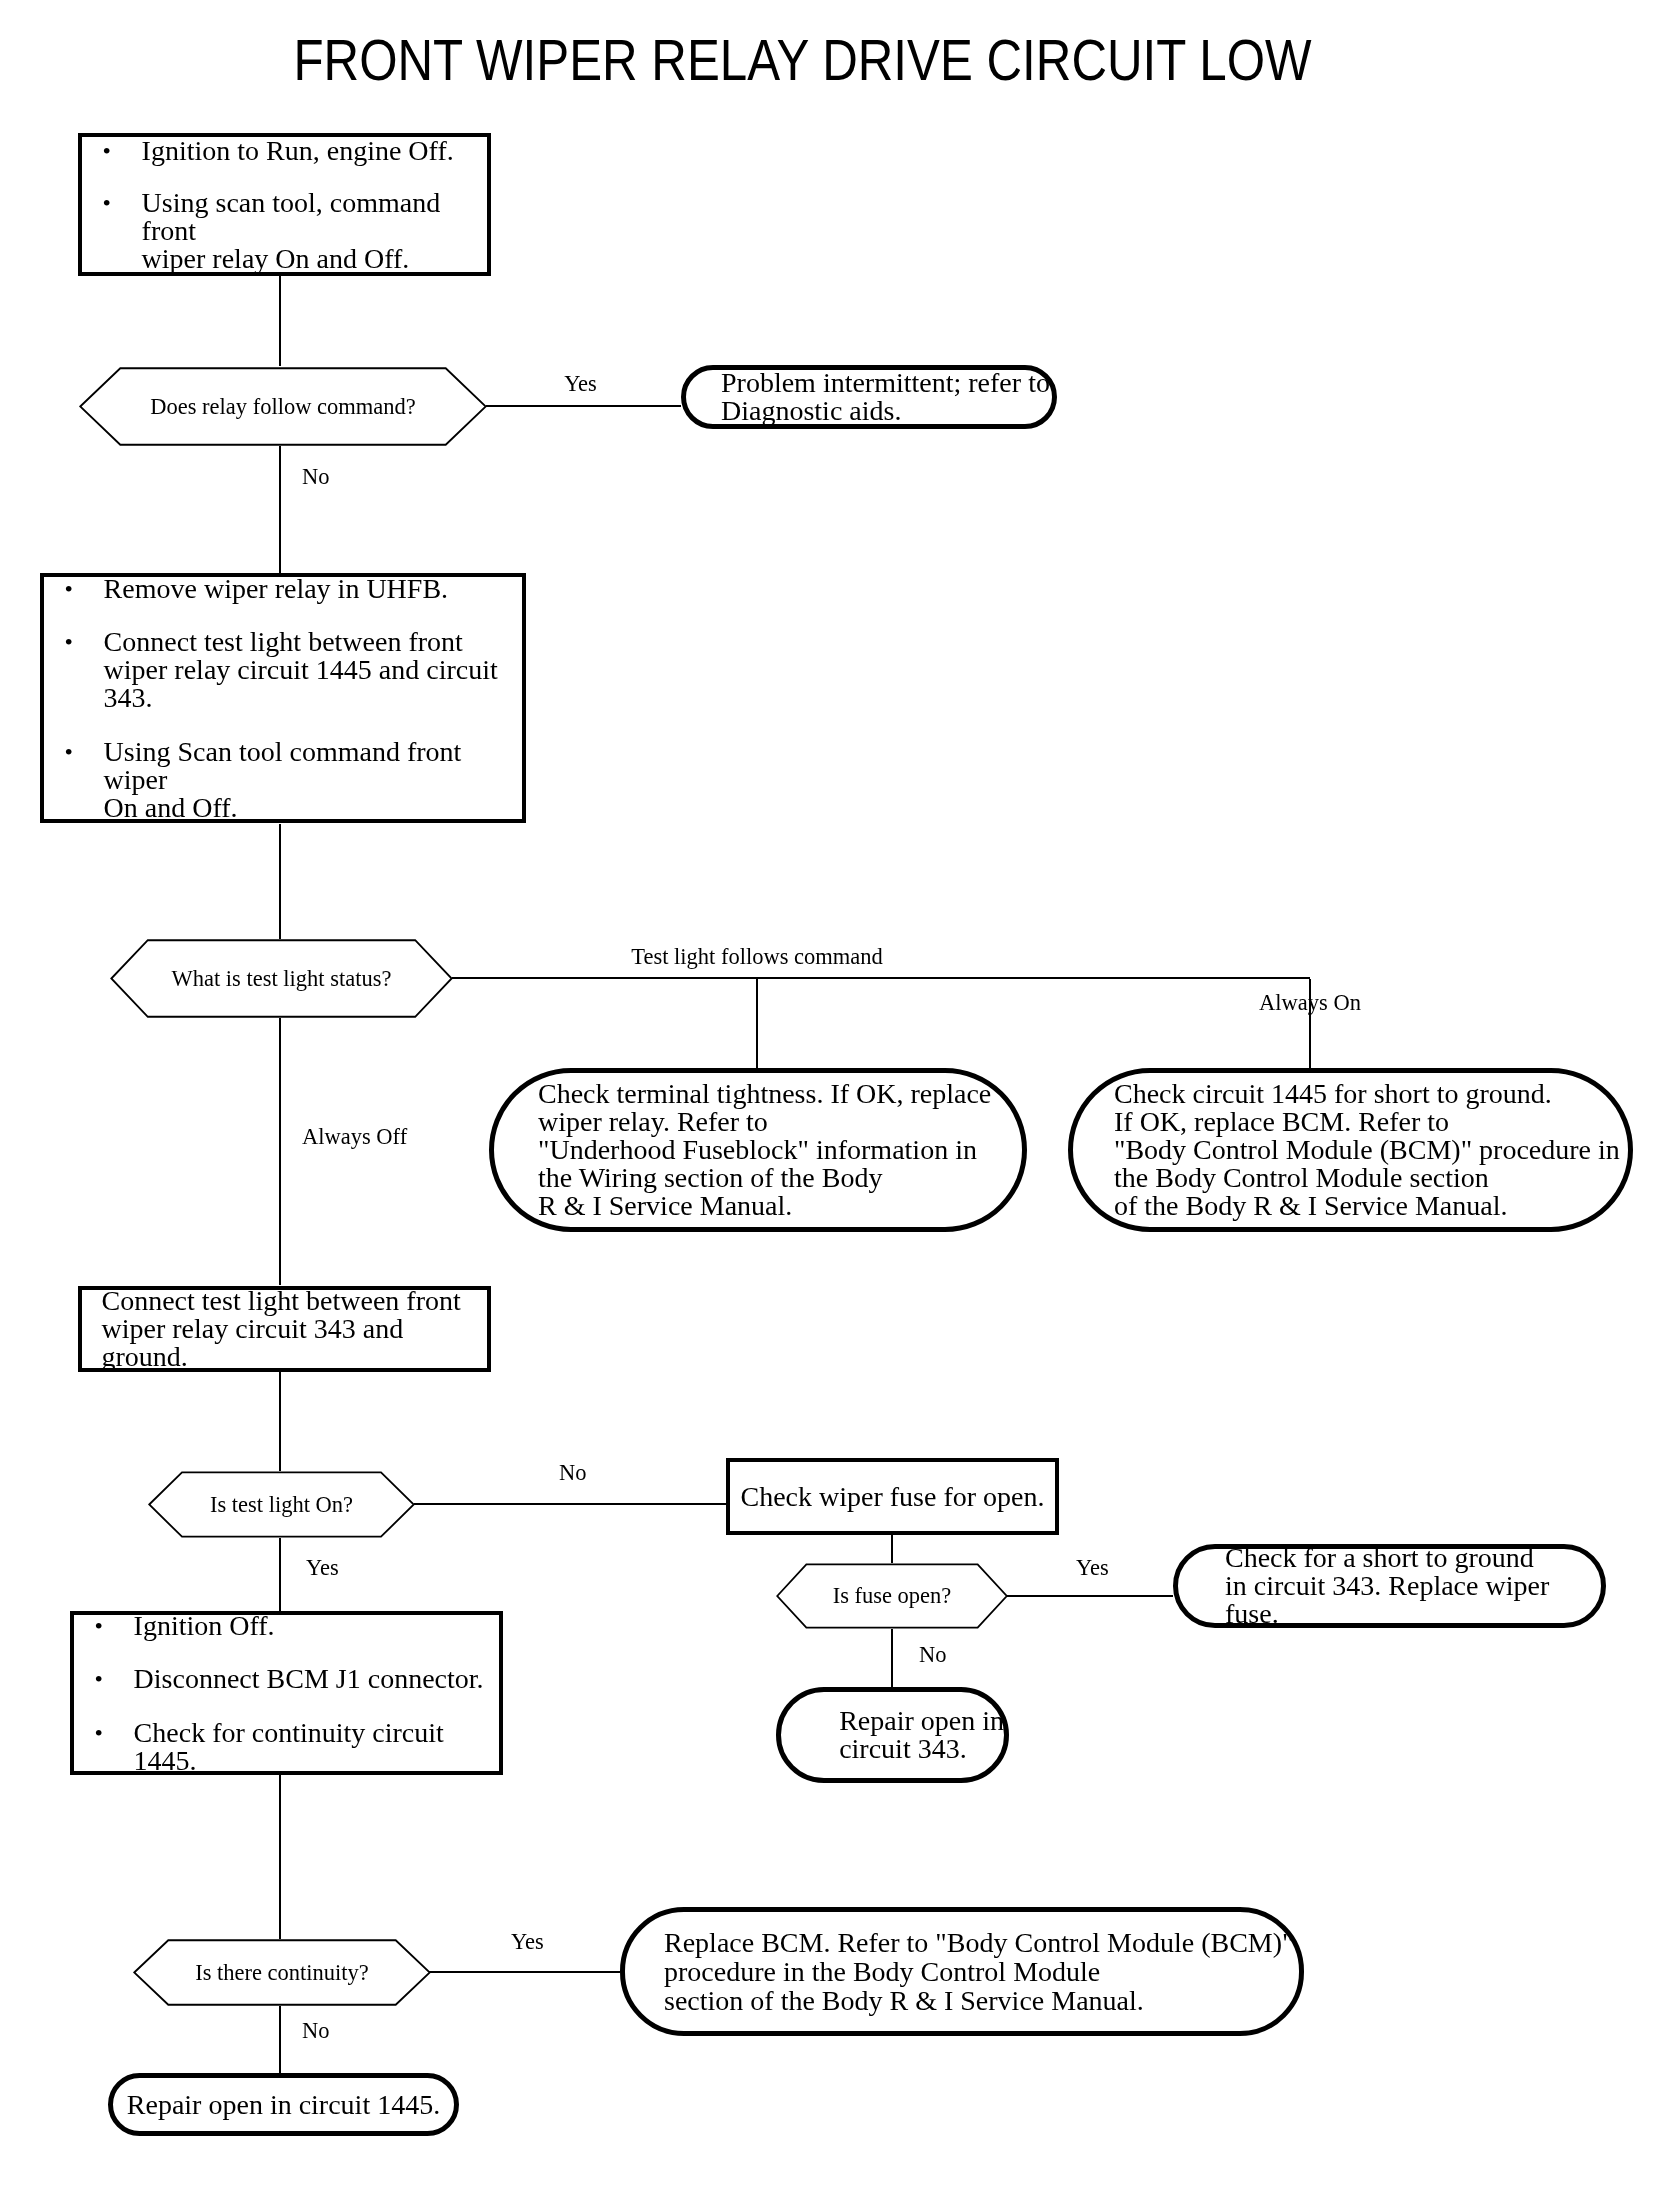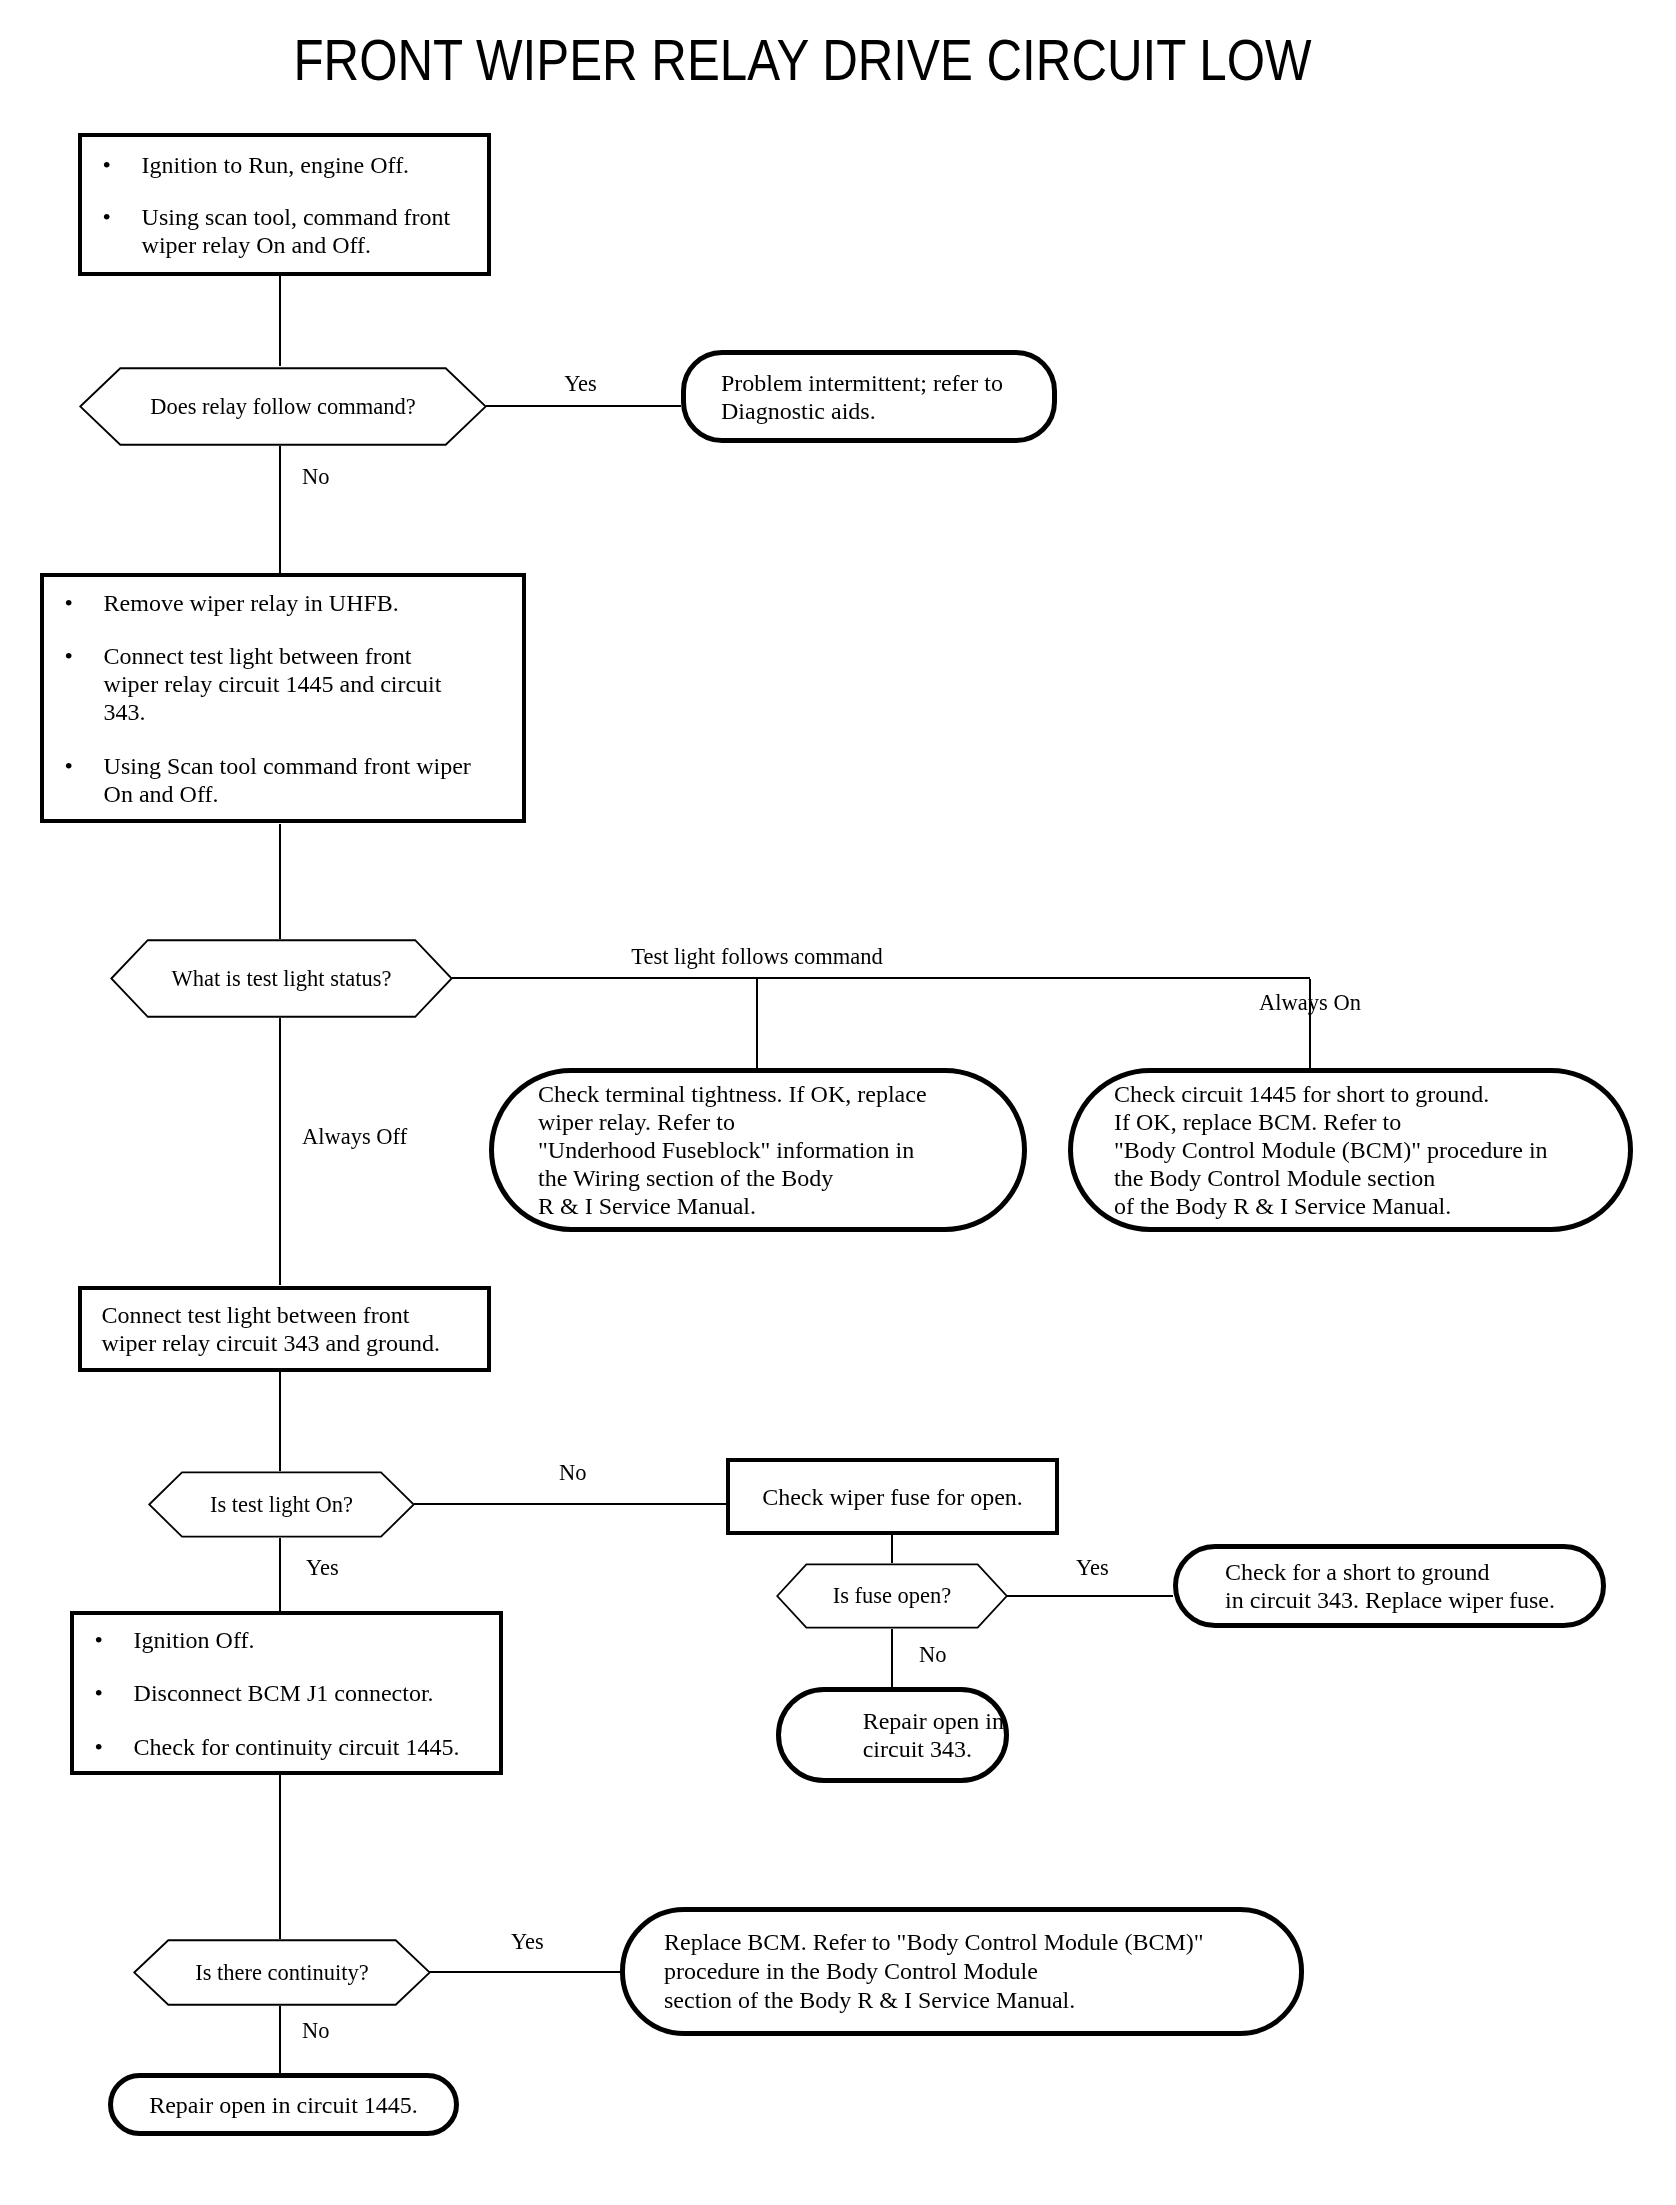--- a/index.html
+++ b/index.html
@@ -7,21 +7,21 @@
         font-family:"Liberation Serif",serif;color:#000;overflow:hidden;}
 
   .title{position:absolute;left:0;top:27px;width:1605px;text-align:center;
          font-family:"Liberation Sans",sans-serif;font-size:58px;line-height:66px;
          transform:scaleX(.85);transform-origin:50% 50%;white-space:nowrap;}
 
   .process{position:absolute;border:4.3px solid #000;background:#fff;box-sizing:border-box;
            display:flex;flex-direction:column;justify-content:center;padding-left:17px;}
   .bullet-row{display:flex;align-items:flex-start;}
   .bullet{flex:none;width:39px;font-size:24px;line-height:28px;text-align:left;padding-left:3.6px;}
-  .node-text{font-size:24px;line-height:28px;white-space:pre-line;}
+  .node-text{font-size:28px;line-height:28px;white-space:pre-line;}
 
   .plain-box{position:absolute;border:4.3px solid #000;background:#fff;box-sizing:border-box;
              display:flex;align-items:center;}
 
   .terminator{position:absolute;border:5.5px solid #000;background:#fff;box-sizing:border-box;
               display:flex;align-items:center;}
 
   .decision{position:absolute;font-family:Liberation Serif, serif;}
   .decision svg{position:absolute;left:0;top:0;width:100%;height:100%;display:block;}
   .decision-label{position:absolute;left:0;top:0;right:0;bottom:0;display:flex;
@@ -57,21 +57,21 @@
   <div class="decision" style="left:79px;top:367px;width:408px;height:79px;">
     <svg viewBox="0 0 672 130">
       <polygon points="2,65 68,2 604,2 670,65 604,128 68,128" fill="#fff" stroke="#000" stroke-width="3"></polygon>
     </svg>
     <div class="decision-label">Does relay follow command?</div>
   </div>
 
   <div class="edge-label center" style="left:544px;top:370px;width:73px;">Yes</div>
   <div class="line-h" style="left:486px;top:405px;width:195px;"></div>
 
-  <div class="terminator" style="left:681px;top:350px;width:376px;height:93px;border-radius:41px;padding-left:35px;">
+  <div class="terminator" style="left:681px;top:365px;width:376px;height:64px;border-radius:41px;padding-left:35px;">
     <div class="node-text">Problem intermittent; refer to
 Diagnostic aids.</div>
   </div>
 
   <div class="edge-label" style="left:302px;top:463px;">No</div>
   <div class="line-v" style="left:279px;top:446px;height:128px;"></div>
 
   <div class="process" style="left:40px;top:573px;width:486px;height:250px;row-gap:25.5px;">
     <div class="bullet-row">
       <span class="bullet">•</span>

